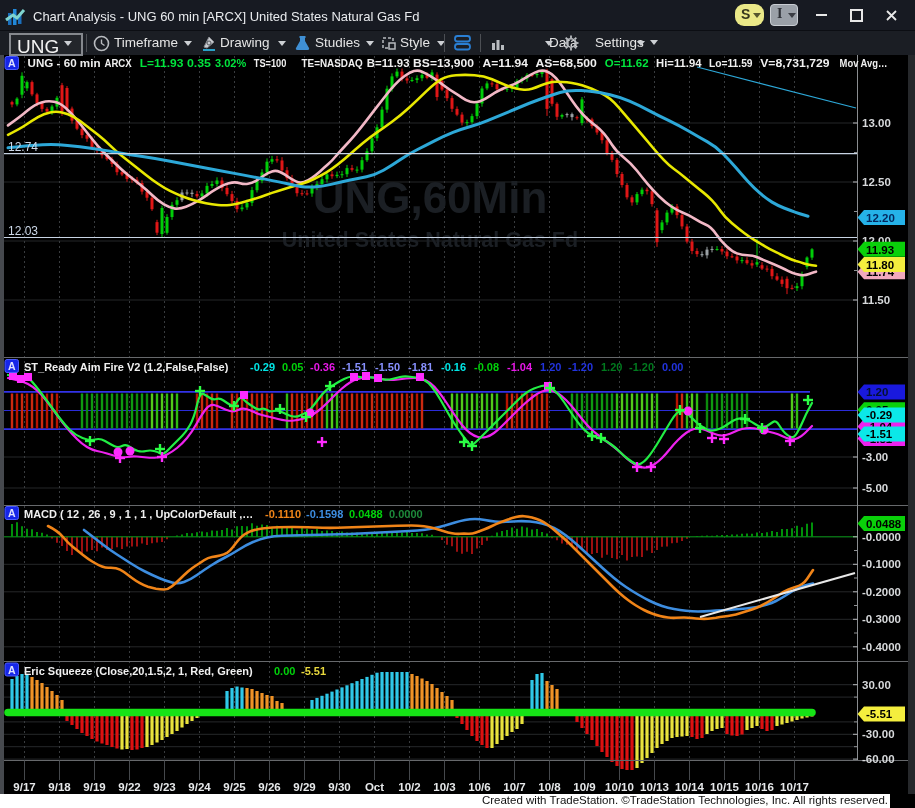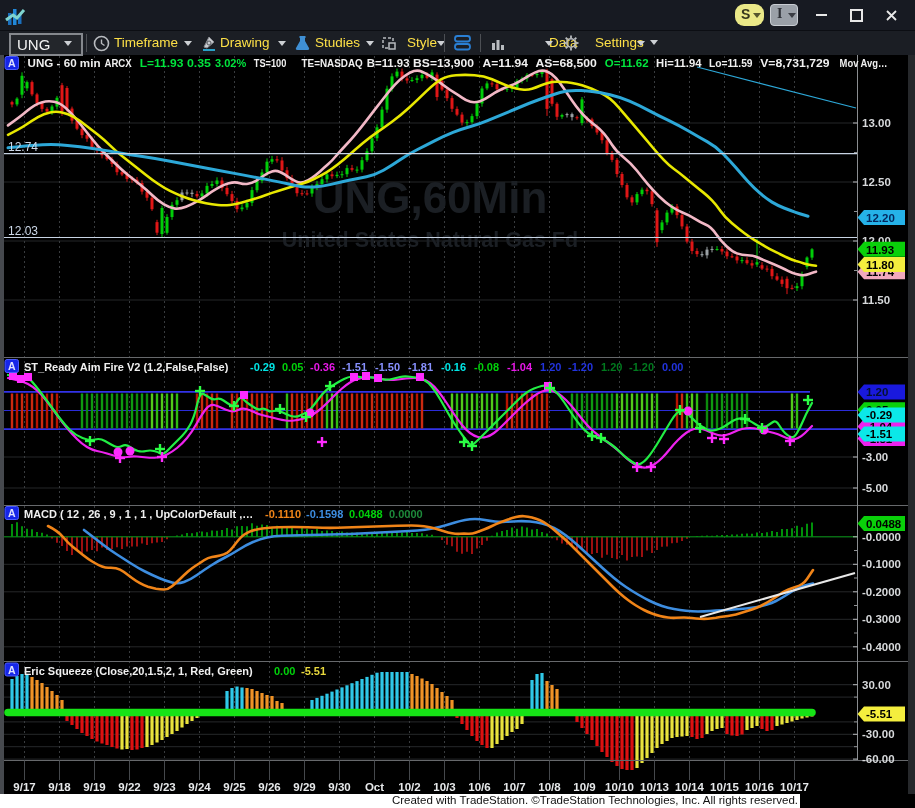--- a/index.html
+++ b/index.html
@@ -1,22 +1,22 @@
 <!DOCTYPE html>
 <html><head><meta charset="utf-8"><style>
 html,body{margin:0;padding:0;}
 #win{position:relative;width:915px;height:808px;background:#000;overflow:hidden;font-family:"Liberation Sans",sans-serif;}
 #title{position:absolute;left:0;top:0;width:915px;height:30px;background:#171a22;border-bottom:1px solid #0c0e13;}
 #title .txt{position:absolute;left:33px;top:9px;font-size:13px;color:#e9ebee;white-space:nowrap;}
 #toolbar{position:absolute;left:0;top:31px;width:915px;height:24px;background:#1b1e24;}
-.mitem{position:absolute;top:4px;font-size:13.5px;color:#fde047;white-space:nowrap;}
+.mitem{position:absolute;top:4px;font-size:13.5px;color:#e5e5e5;white-space:nowrap;}
 .dd{position:absolute;width:0;height:0;border-left:4px solid transparent;border-right:4px solid transparent;border-top:5px solid #cdd0d4;top:10px;}
 #ungbox{position:absolute;left:9px;top:2px;width:70px;height:19px;background:#23262b;border:2px solid #85888d;}
-#ungbox span{position:absolute;left:6px;top:1px;font-size:15px;color:#f2f2f2;}
-#btm{position:absolute;left:0;top:794px;width:800px;height:14px;background:#ffffff;}
+#ungbox span{position:absolute;left:6px;top:1px;font-size:19px;color:#f2f2f2;}
+#btm{position:absolute;left:0;top:794px;width:890px;height:14px;background:#ffffff;}
 #btm span{position:absolute;right:2px;top:0px;font-size:11.5px;color:#111;}
 .wbtn{position:absolute;top:0;}
 #lstrip{position:absolute;left:0;top:31px;width:4px;height:763px;background:#46494e;}
 #rstrip{position:absolute;left:908px;top:55px;width:7px;height:739px;background:#26282b;}
 </style></head>
 <body>
 <div id="win">
 <svg width="915" height="808" style="position:absolute;left:0;top:0">
 <rect x="0" y="55" width="915" height="739" fill="#000000"></rect>
 <line x1="4.0" y1="123.0" x2="857.0" y2="123.0" stroke="#252729" stroke-width="1"></line>
@@ -1058,20 +1058,21 @@
 </svg>
 <div id="lstrip"></div>
 <div id="rstrip"></div>
 <div id="title">
  <svg width="26" height="26" style="position:absolute;left:3px;top:3px">
   <rect x="5" y="10" width="3.5" height="12" fill="#1a6fbd"></rect>
   <rect x="10" y="6" width="3.5" height="16" fill="#2187d8"></rect>
   <rect x="15" y="12" width="3.5" height="9" fill="#1a6fbd"></rect>
   <path d="M3,17 L10,12 L14,15 L21,7" stroke="#7fd4cf" stroke-width="3" fill="none"></path>
  </svg>
+ <div class="txt">Chart Analysis - UNG 60 min [ARCX] United States Natural Gas Fd</div>
  <div style="position:absolute;left:735px;top:4px;width:29px;height:22px;background:#eae888;border-radius:9px;"></div>
  <div style="position:absolute;left:741px;top:6px;font-size:14px;font-weight:bold;color:#35351d;">S</div>
  <div class="dd" style="left:753px;top:13px;border-top-color:#55552e;"></div>
  <div style="position:absolute;left:770px;top:4px;width:28px;height:22px;background:#9aa0a8;border:1px solid #c9cdd3;border-radius:4px;box-sizing:border-box;"></div>
  <div style="position:absolute;left:777px;top:6px;font-size:14px;font-weight:bold;color:#2e3138;font-family:'Liberation Serif',serif;">I</div>
  <div class="dd" style="left:788px;top:13px;border-top-color:#3a3d44;"></div>
  <div class="wbtn" style="left:816px;top:14px;width:11px;height:2px;background:#e8e8e8;"></div>
  <div class="wbtn" style="left:850px;top:9px;width:9px;height:9px;border:2px solid #e8e8e8;"></div>
  <svg class="wbtn" style="left:885px;top:9px" width="13" height="13">
         <path d="M2,2 L11,11 M11,2 L2,11" stroke="#e8e8e8" stroke-width="1.8"></path>
@@ -1099,21 +1100,21 @@
  <svg width="17" height="17" style="position:absolute;left:294px;top:4px">
    <path d="M6,2 L11,2 L11,6 L15,13 A1.5,1.5 0 0 1 13.6,15 L3.4,15 A1.5,1.5 0 0 1 2,13 L6,6 Z" fill="#3f8fd4"></path>
    <rect x="5.5" y="1" width="6" height="2" fill="#3f8fd4"></rect>
  </svg>
  <div class="mitem" style="left:315px;">Studies</div>
  <div class="dd" style="left:366px;"></div>
  <svg width="17" height="17" style="position:absolute;left:380px;top:4px">
    <rect x="3" y="3" width="10" height="10" fill="none" stroke="#b8bbbf" stroke-width="1.5" stroke-dasharray="3,2"></rect>
    <rect x="9" y="8" width="6" height="6" fill="#1b1e24" stroke="#b8bbbf" stroke-width="1.5"></rect>
  </svg>
- <div class="mitem" style="left:400px;margin-left:7px;">Style</div>
+ <div class="mitem" style="left:400px;">Style</div>
  <div class="dd" style="left:437px;"></div>
  <div style="position:absolute;left:444px;top:3px;width:1px;height:18px;background:#4c4f54;"></div>
  <svg width="22" height="20" style="position:absolute;left:452px;top:2px">
    <rect x="3" y="3" width="15" height="5.5" rx="2.5" fill="none" stroke="#2a7fd4" stroke-width="1.8"></rect>
    <rect x="3" y="11" width="15" height="5.5" rx="2.5" fill="none" stroke="#2a7fd4" stroke-width="1.8"></rect>
  </svg>
  <div style="position:absolute;left:480px;top:3px;width:1px;height:18px;background:#4c4f54;"></div>
  <svg width="16" height="16" style="position:absolute;left:490px;top:5px">
    <rect x="2" y="7" width="3" height="7" fill="#b8bbbf"></rect>
    <rect x="6.5" y="4" width="3" height="10" fill="#b8bbbf"></rect>

